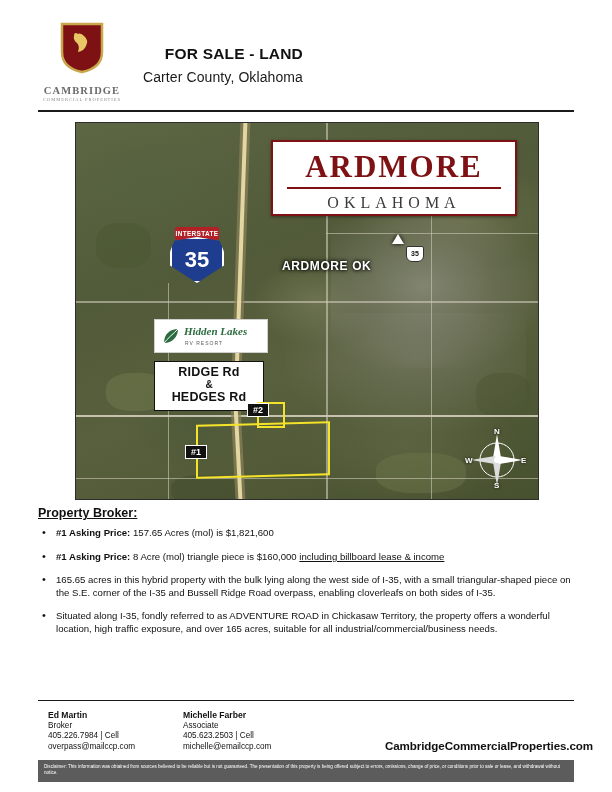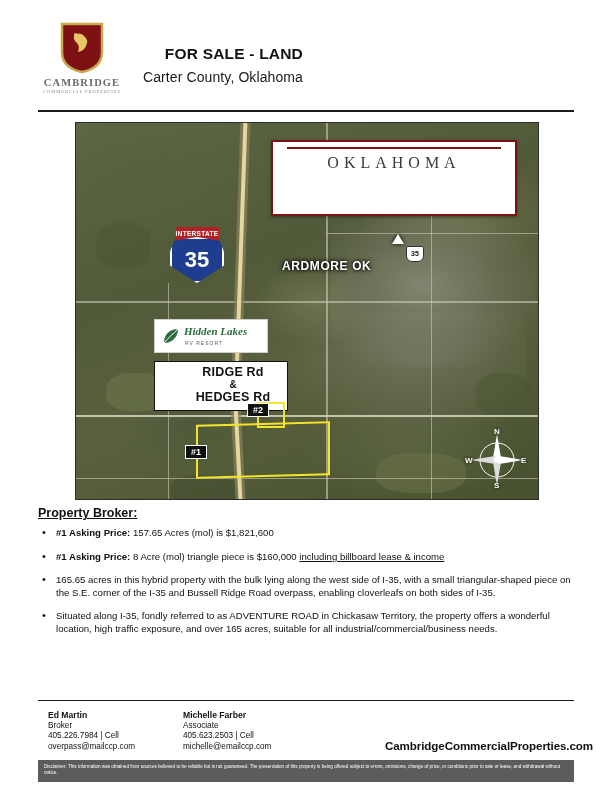--- a/index.html
+++ b/index.html
@@ -20,21 +20,21 @@
     position:absolute;left:38px;top:22px;width:88px;height:80px;
     text-align:center;
   }
   .shield{
     position:relative;width:44px;height:52px;margin:0 auto;
   }
   .shield svg{display:block;}
   .logo-name{
     font-family:"Liberation Serif", serif;
     font-size:10.5px;letter-spacing:1.1px;color:#6b6b6b;
-    margin-top:3px;font-weight:bold;
+    margin-top:11px;font-weight:bold;
   }
   .logo-sub{
     font-family:"Liberation Serif", serif;
     font-size:4.6px;letter-spacing:0.9px;color:#8a8a8a;
     margin-top:1px;
   }
   .title-block{
     position:absolute;left:143px;top:45px;text-align:right;
   }
   .title-main{
@@ -148,21 +148,20 @@
   }
   .hl-sub{
     position:absolute;left:30px;top:20px;font-size:5px;letter-spacing:1px;color:#5a5a5a;
   }
 
   
   .ridge-box{
     position:absolute;left:78px;top:238px;width:108px;height:48px;
     background:#ffffff;border:1.5px solid #111;
     text-align:center;
-    padding-left:24px;
   }
   .ridge-l1{font-size:12.5px;font-weight:bold;margin-top:3px;letter-spacing:.2px;}
   .ridge-l2{font-size:10px;font-weight:bold;line-height:11px;}
   .ridge-l3{font-size:12.5px;font-weight:bold;letter-spacing:.2px;}
 
   
   .parcel1{
     position:absolute;left:120px;top:300px;width:130px;height:50px;
     border:2px solid #f5e32a;
     transform:skewY(-1.5deg);
@@ -263,20 +262,21 @@
   <div class="road-thin" style="left:250px;top:0;width:1.6px;height:376px;"></div>
   <div class="road-thin" style="left:355px;top:60px;width:1.4px;height:316px;"></div>
   <div class="road-thin" style="left:92px;top:160px;width:1.4px;height:216px;"></div>
 
   <div class="hwy-out" style="left:160px;top:0;width:10px;height:250px;transform:skewX(-2deg);"></div>
   <div class="hwy" style="left:163px;top:0;width:4px;height:250px;transform:skewX(-2deg);"></div>
   <div class="hwy-out" style="left:156px;top:245px;width:10px;height:131px;transform:skewX(3deg);"></div>
   <div class="hwy" style="left:159px;top:245px;width:4px;height:131px;transform:skewX(3deg);"></div>
 
   <div class="banner">
+    <div class="banner-main">ARDMORE</div>
     <div class="banner-rule"></div>
     <div class="banner-sub">OKLAHOMA</div>
   </div>
 
   <div class="city-dot"></div>
   <div class="us-shield">35</div>
   <div class="city-label">ARDMORE OK</div>
 
   <div class="i35">
     <div class="i35-top">INTERSTATE</div>

